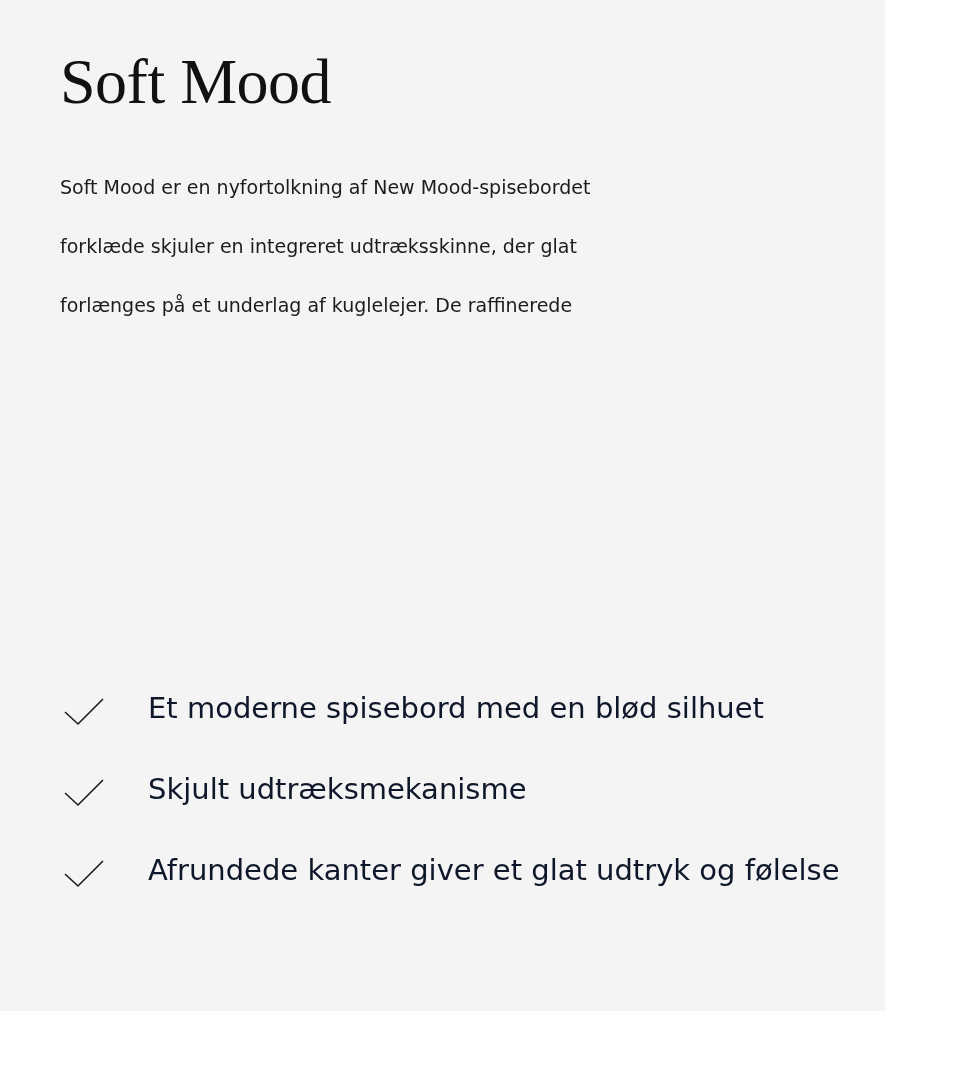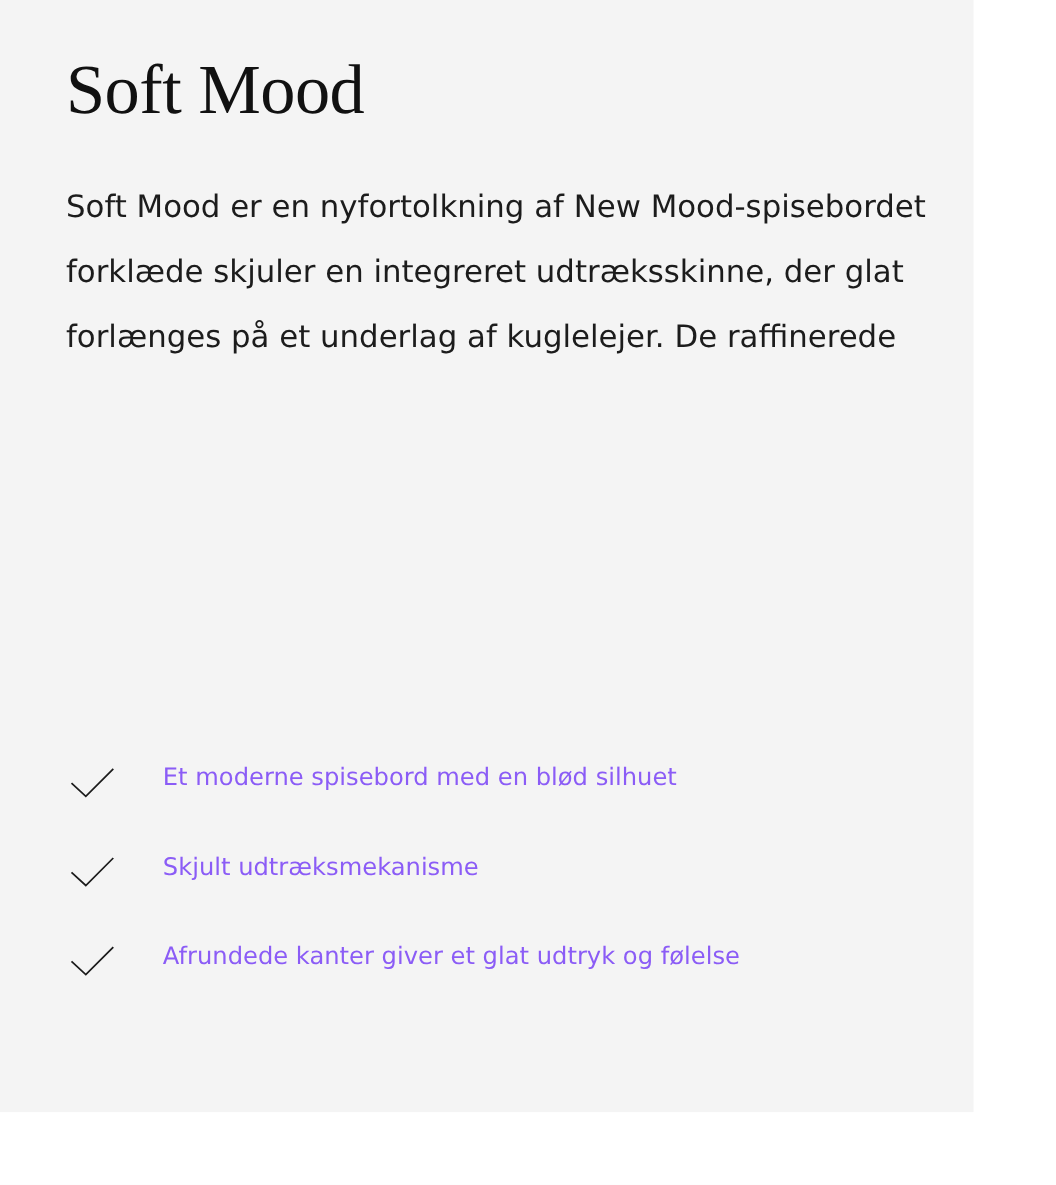--- a/index.html
+++ b/index.html
@@ -33,21 +33,21 @@
       color: #111111;
       letter-spacing: -0.5px;
     }
     .desc {
       position: absolute;
       left: 60px;
       top: 158px;
       margin: 0;
       width: 860px;
       font-family: "DejaVu Sans", "Liberation Sans", sans-serif;
-      font-size: 28px;
+      font-size: 19px;
       line-height: 59px;
       color: #1c1c1c;
     }
     .desc .line {
       display: block;
       white-space: nowrap;
     }
     .features {
       position: absolute;
       left: 60px;
@@ -66,23 +66,23 @@
       top: 17px;
       width: 42px;
       height: 32px;
     }
     .feature-text {
       position: absolute;
       left: 88px;
       top: 8px;
       white-space: nowrap;
       font-family: "DejaVu Sans", "Liberation Sans", sans-serif;
-      font-size: 22px;
+      font-size: 29px;
       line-height: 40px;
-      color: #8b5cf6;
+      color: #0f172a;
     }
   </style>
 </head>
 <body>
 
 <div class="section">
   <h1 class="title">Soft Mood</h1>
 
   <p class="desc">
     <span class="line">Soft Mood er en nyfortolkning af New Mood-spisebordet</span>

